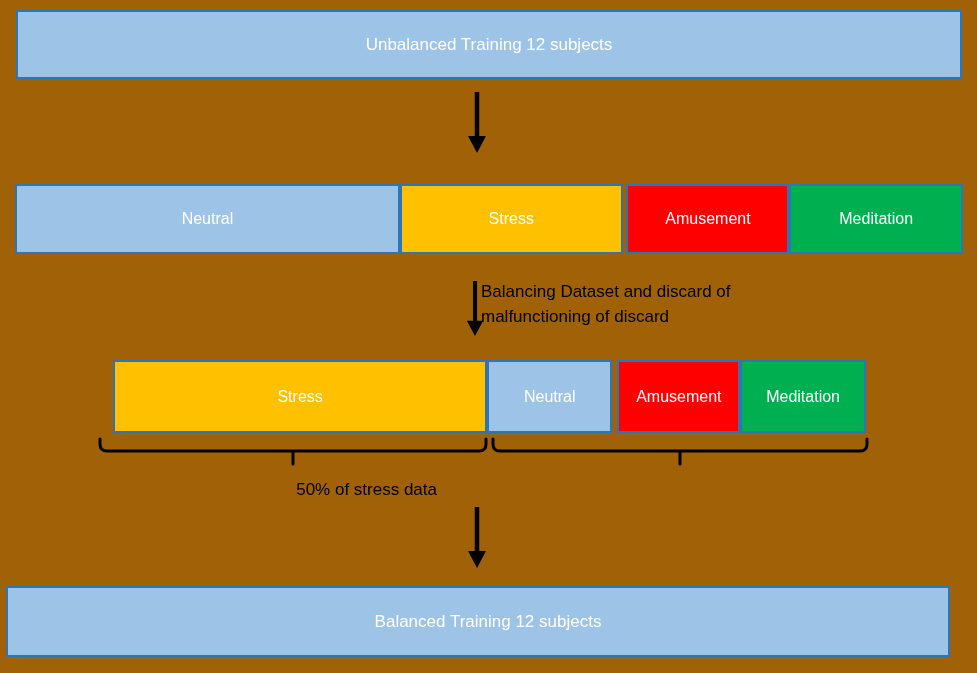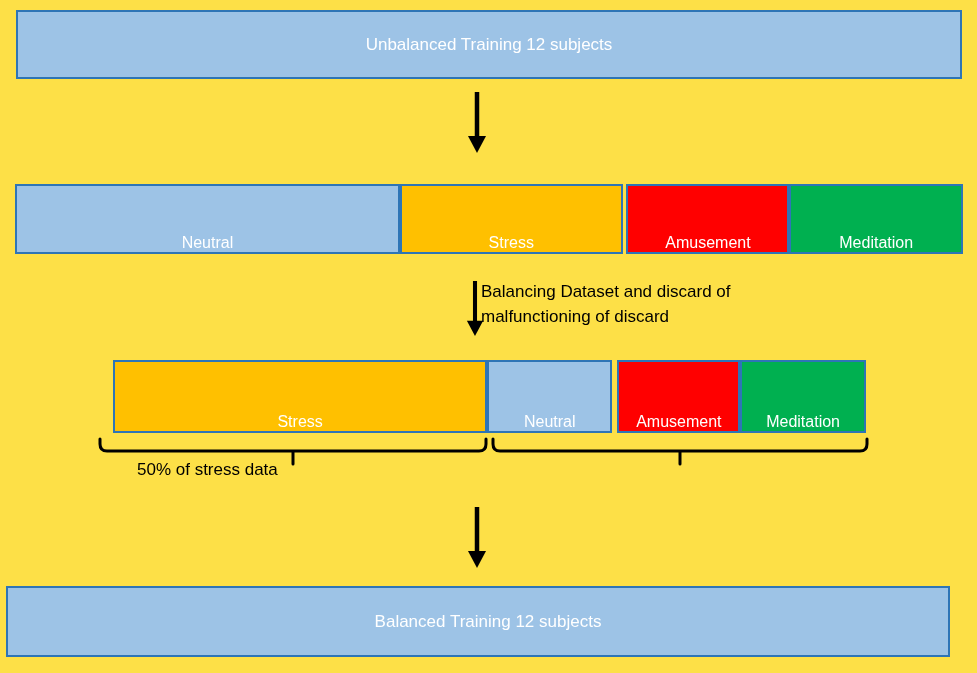--- a/index.html
+++ b/index.html
@@ -9,21 +9,21 @@
     --c-amusement:#FF0000;
     --c-meditation:#00B050;
     --c-arrow:#000000;
     --c-bar-text:#FFFFFF;
     --c-body-text:#000000;
   }
   html,body{margin:0;padding:0;background:#ffffff;}
   .canvas{
     position:relative;
     width:977px;height:673px;
-    background:#fde047;
+    background:#a16207;
     font-family:"Liberation Sans", sans-serif;
     overflow:hidden;
   }
   .bar{
     position:absolute;
     box-sizing:border-box;
     background:var(--c-neutral);
     border:2px solid var(--c-border);
     display:flex;align-items:center;justify-content:center;
     color:var(--c-bar-text);
@@ -34,21 +34,21 @@
   .seg-row{
     position:absolute;
     display:flex;
     box-sizing:border-box;
   }
   .row-unbalanced{left:15px; top:184px; width:948px; height:70px;}
   .row-balanced  {left:113px;top:360px; width:753px; height:73px;}
   .segment{
     box-sizing:border-box;
     border:2px solid var(--c-border);
-    display:flex;align-items:flex-end;justify-content:center;
+    display:flex;align-items:center;justify-content:center;
     color:var(--c-bar-text);
     font-size:16px;
     height:100%;
   }
   .flow-arrow{position:absolute;width:20px;height:62px;}
   .arrow-1{left:467px;top:92px;}
   .arrow-2{left:465px;top:281px;height:56px;}
   .arrow-3{left:467px;top:507px;}
   .note{
     position:absolute;
@@ -57,23 +57,23 @@
     color:var(--c-body-text);
     font-size:17px;
     line-height:25px;
   }
   .brace{position:absolute;height:32px;}
   .brace-left {left:98px; top:437px;width:392px;}
   .brace-right{left:491px;top:437px;width:380px;}
   .brace path{stroke:var(--c-arrow);stroke-width:3;fill:none;stroke-linecap:round;stroke-linejoin:round;}
   .brace-label{
     position:absolute;
-    top:460px;
+    top:480px;
     width:300px;
-    text-align:left;
+    text-align:right;
     color:var(--c-body-text);
     font-size:17px;
   }
   .label-stress-half{left:137px;}
   .label-nonstress-half{left:517px;}
   .flow-arrow .shaft{fill:var(--c-arrow);}
   .flow-arrow .head{fill:var(--c-arrow);}
 </style>
 </head>
 <body>

